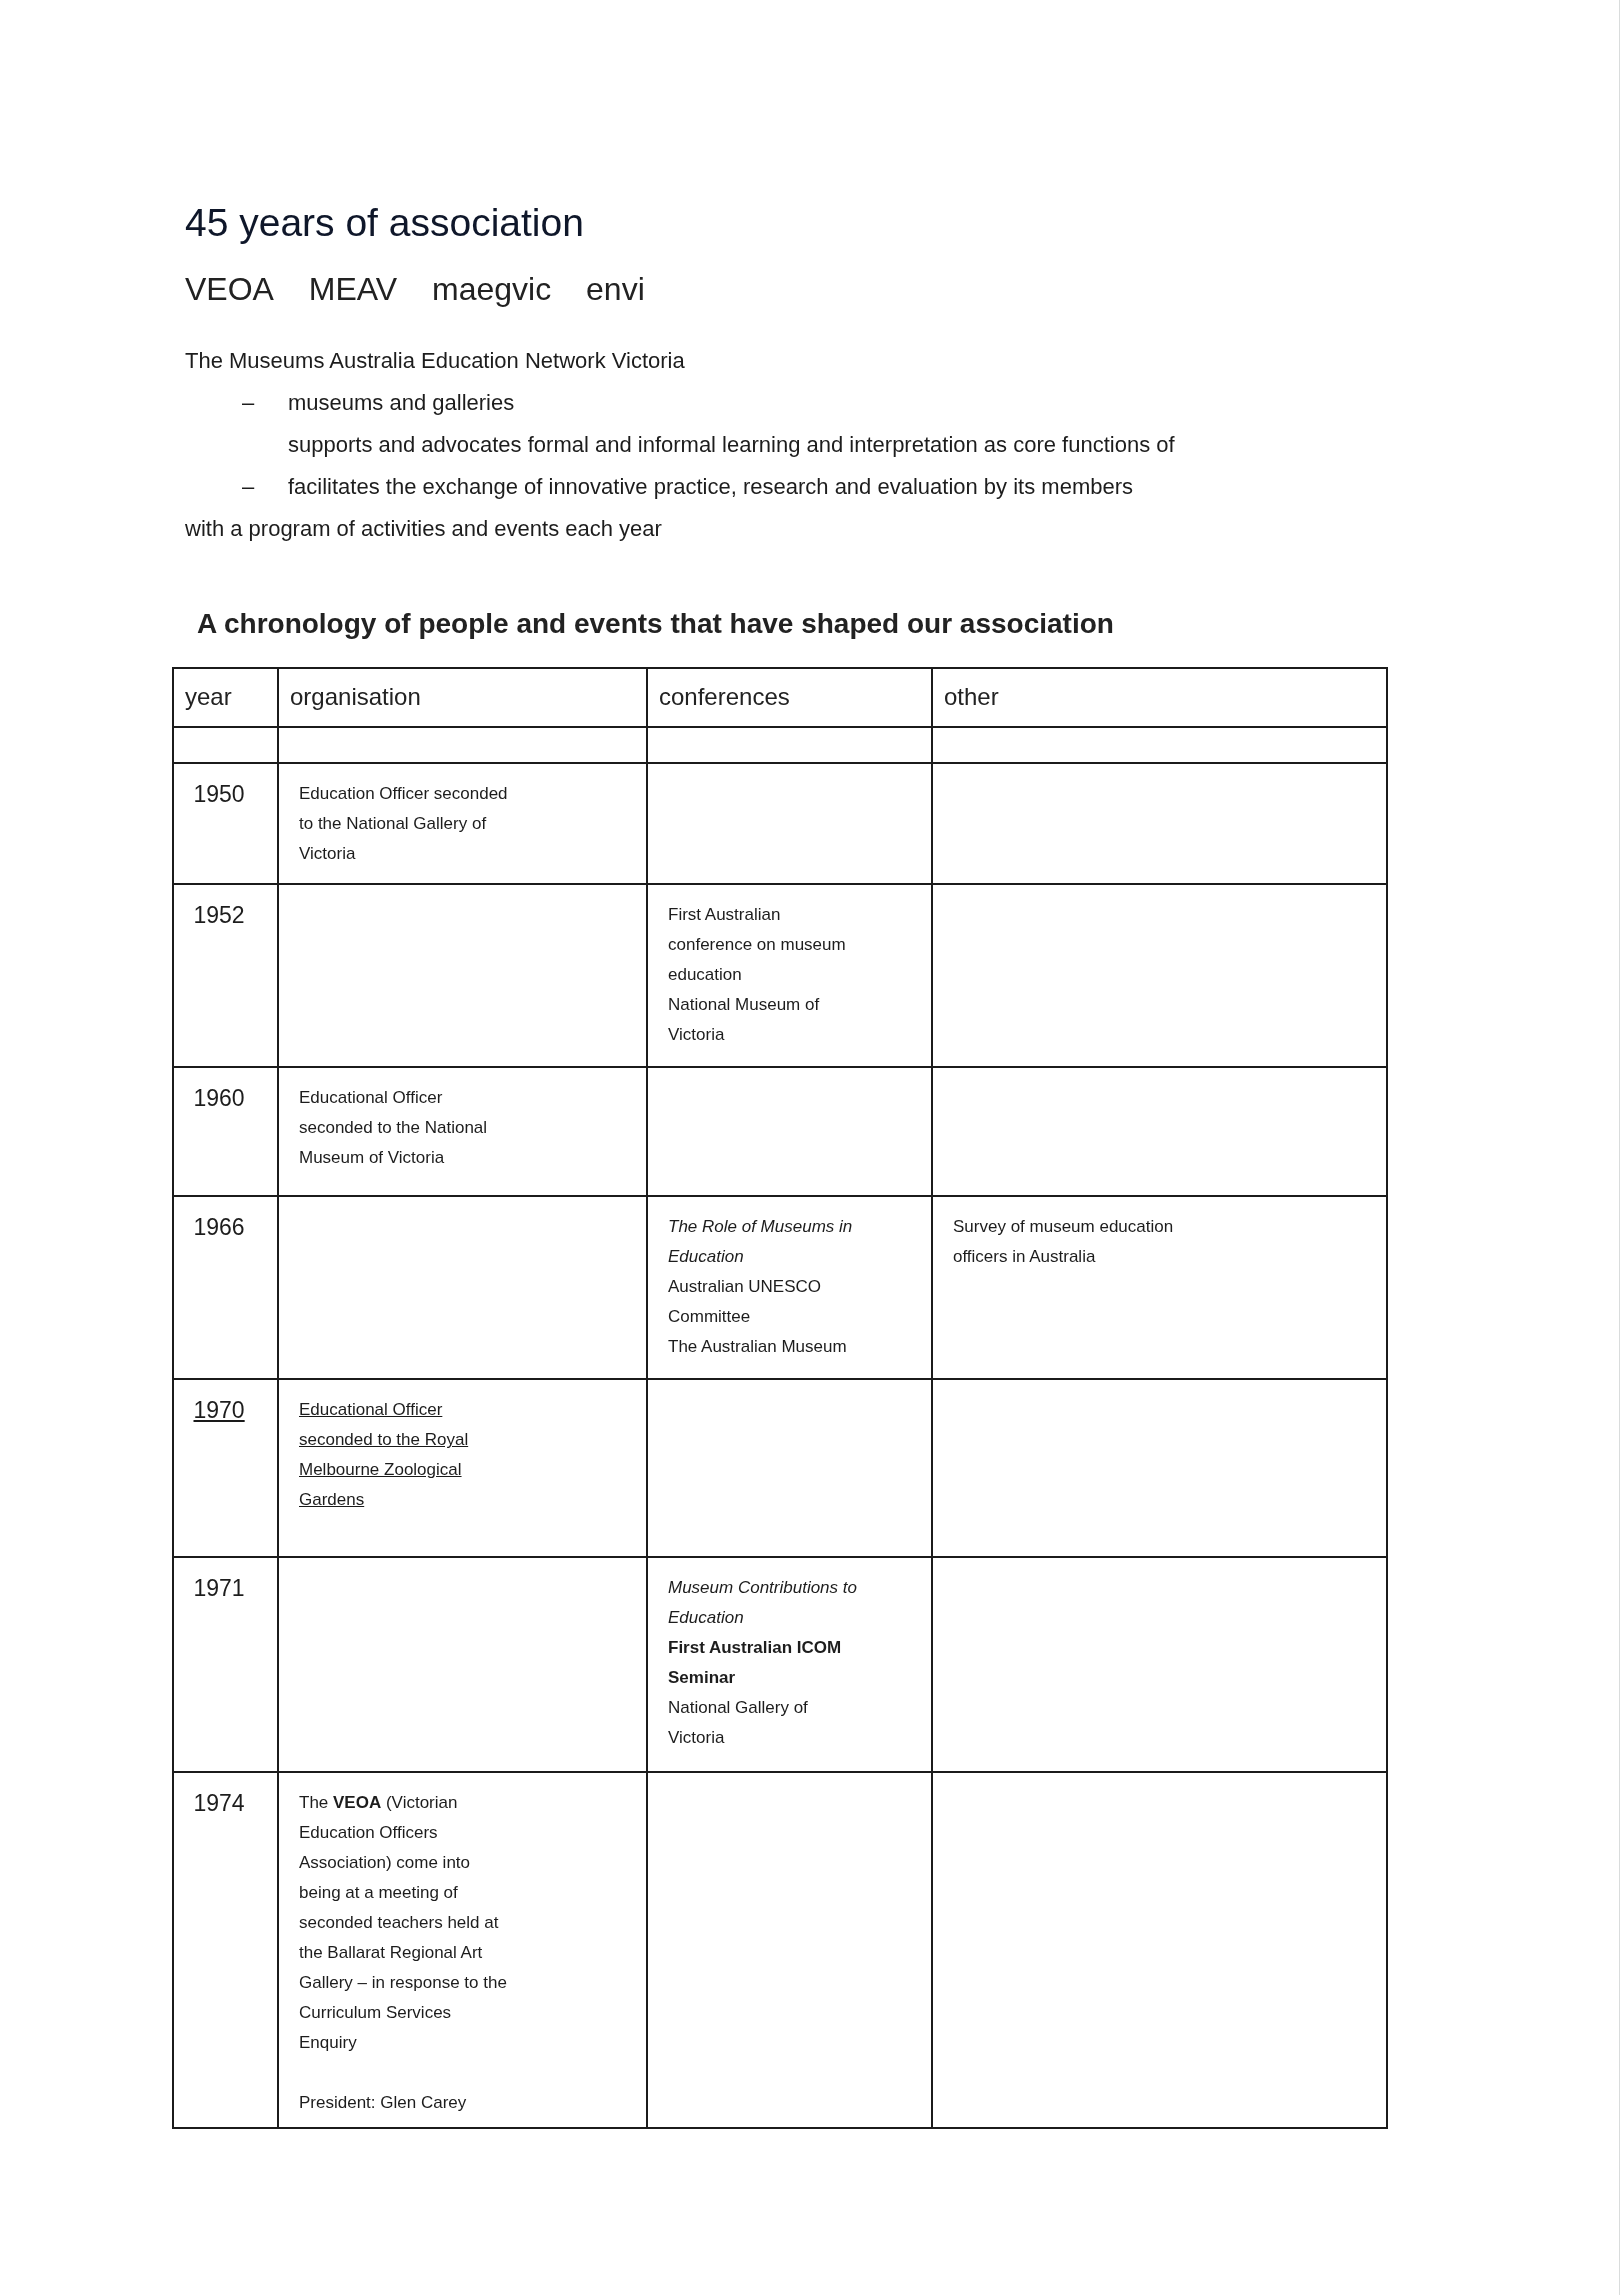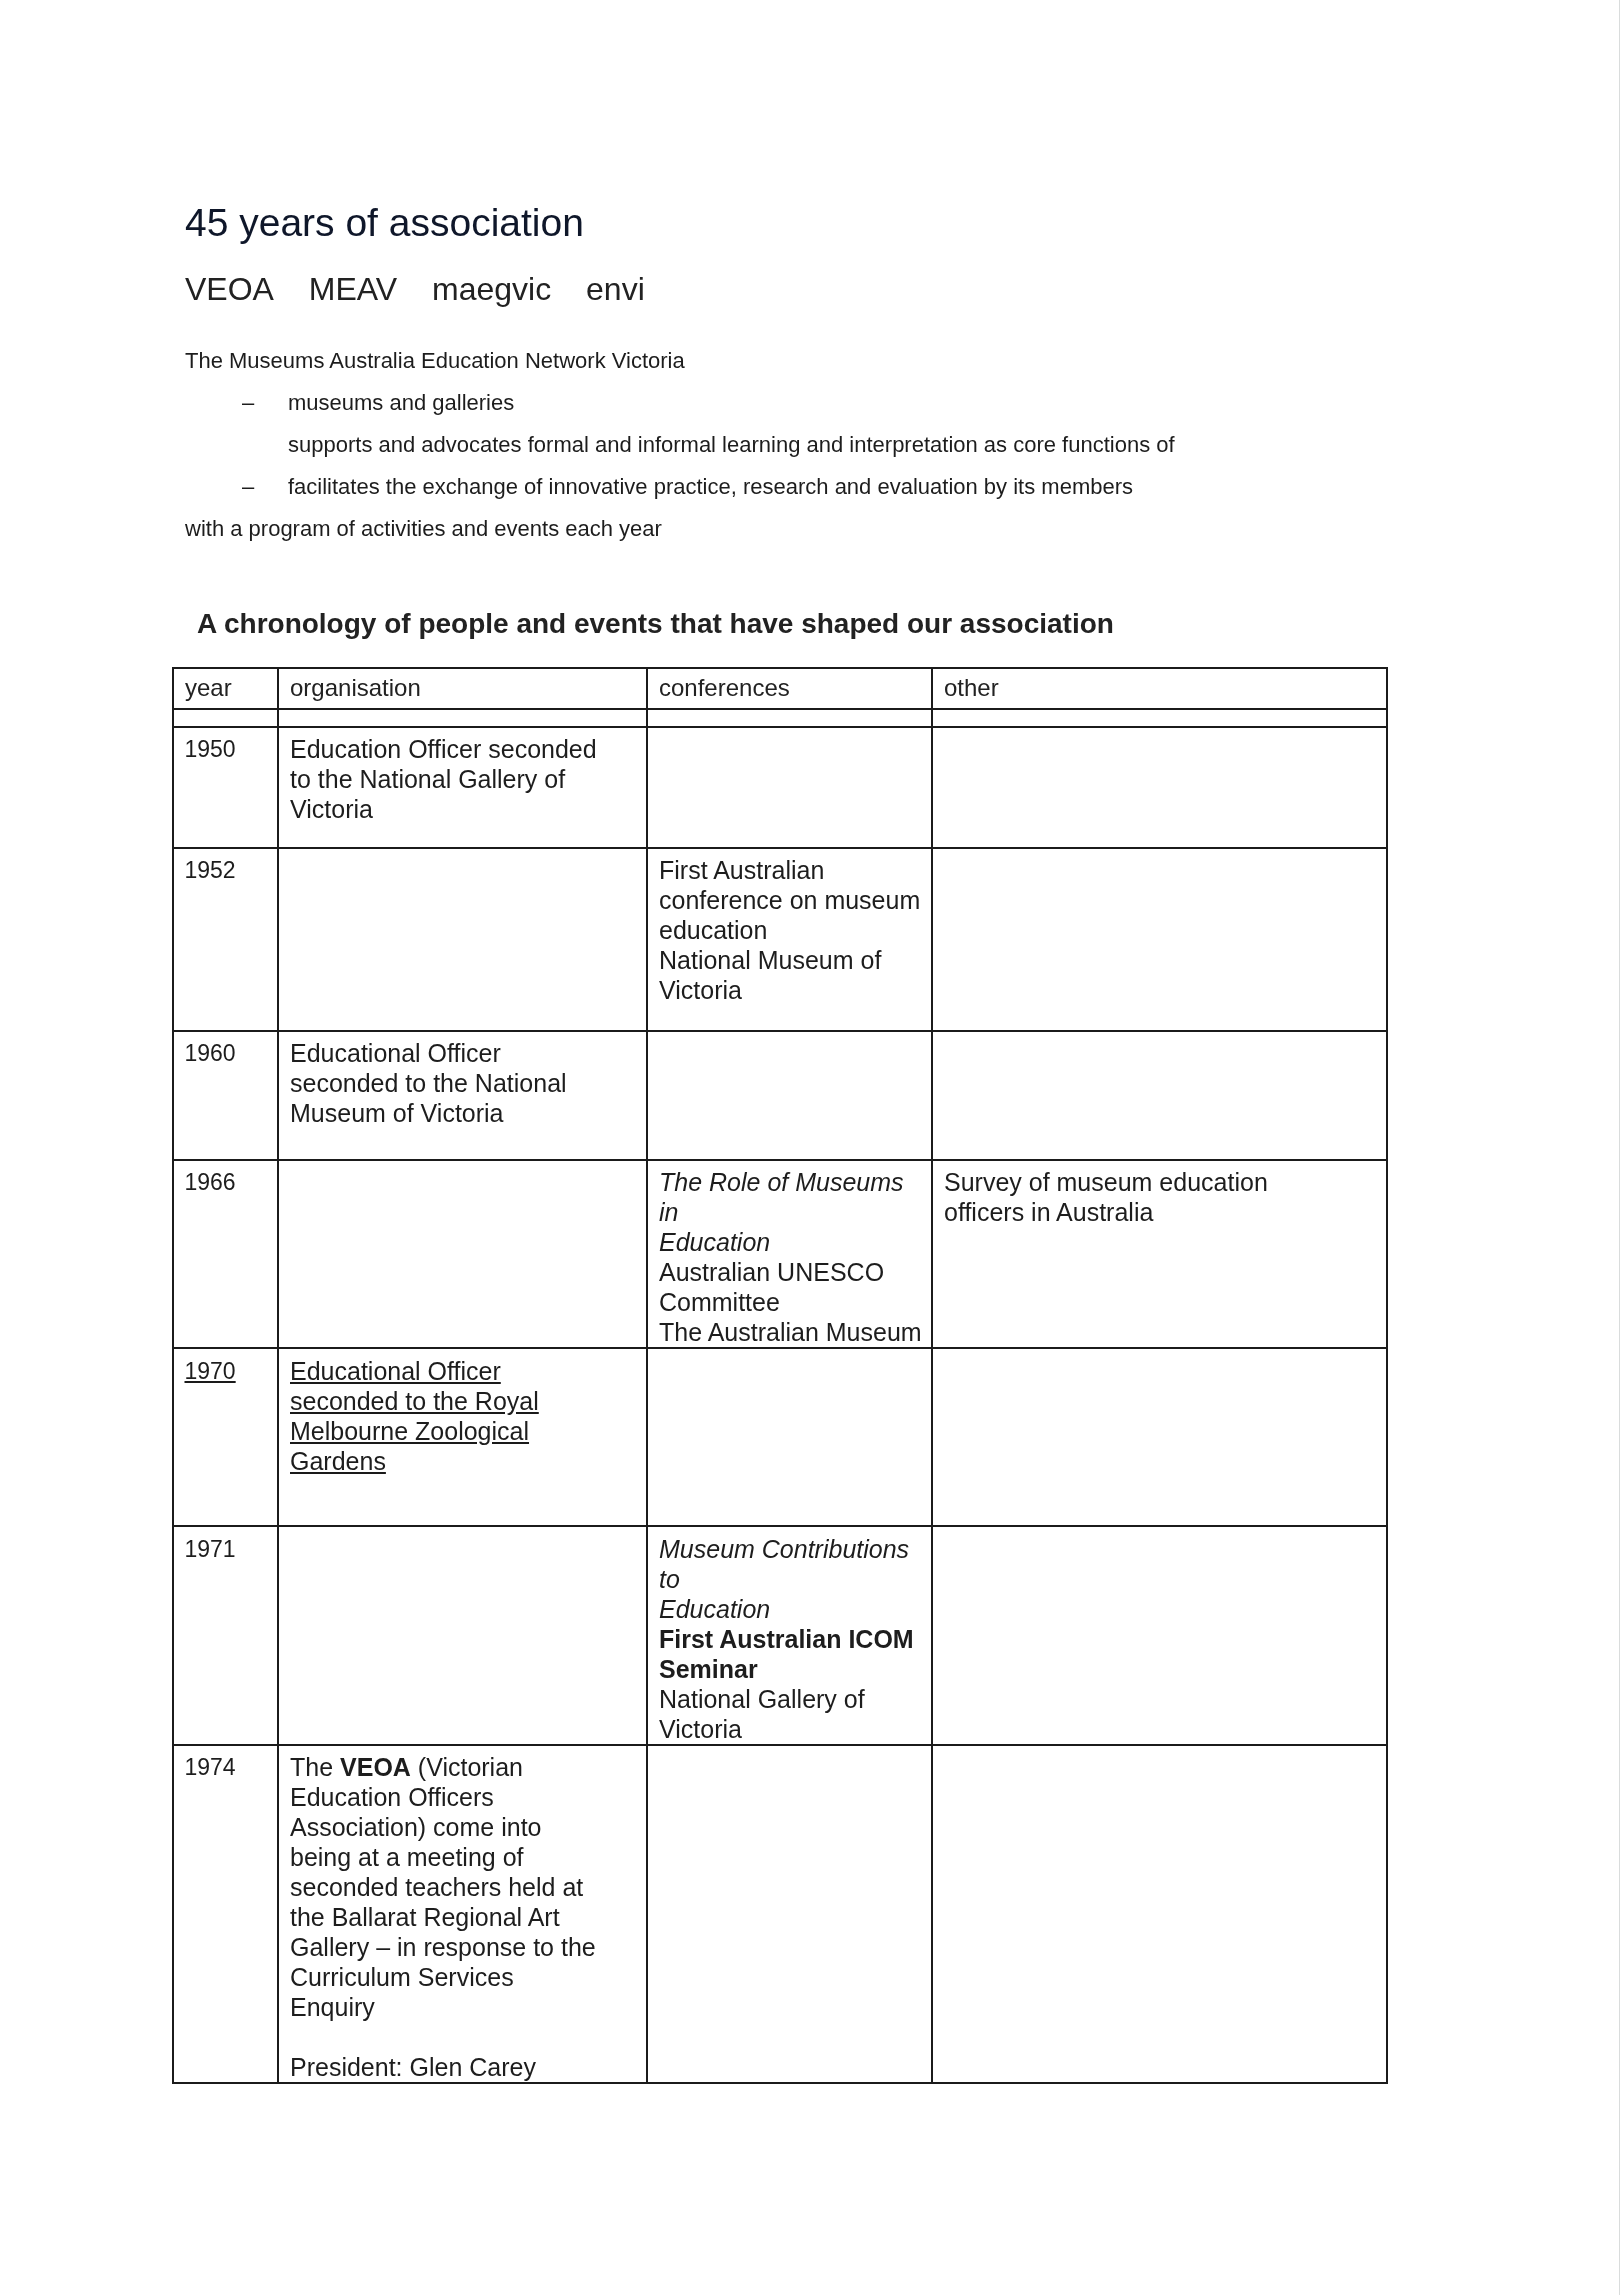--- a/index.html
+++ b/index.html
@@ -86,36 +86,36 @@
       position: absolute;
       left: 172px;
       top: 667px;
       width: 1214px;
       border-collapse: collapse;
       table-layout: fixed;
     }
     table.chron td, table.chron th {
       border: 2px solid #1b1b1b;
       vertical-align: top;
-      padding: 0;
+      padding: 9px;
       text-align: left;
       font-weight: normal;
       margin-top: 40px;
     }
     table.chron th {
       height: 39px;
       font-size: 24px;
       line-height: 37px;
       padding-left: 11px;
       color: #222;
     }
     table.chron tr.spacer td { height: 15.7px; }
     table.chron td .cell {
       padding: 6.5px 9.2px 0 11px;
-      font-size: 25px;
+      font-size: 17px;
       line-height: 30px;
       color: #1d1d1d;
     }
     table.chron td.year .cell {
       font-size: 23px;
       padding-left: 10.5px;
     }
     .cell .ln { display: block; min-height: 30px; }
     .cell .i { font-style: italic; }
     .cell .b { font-weight: bold; }

